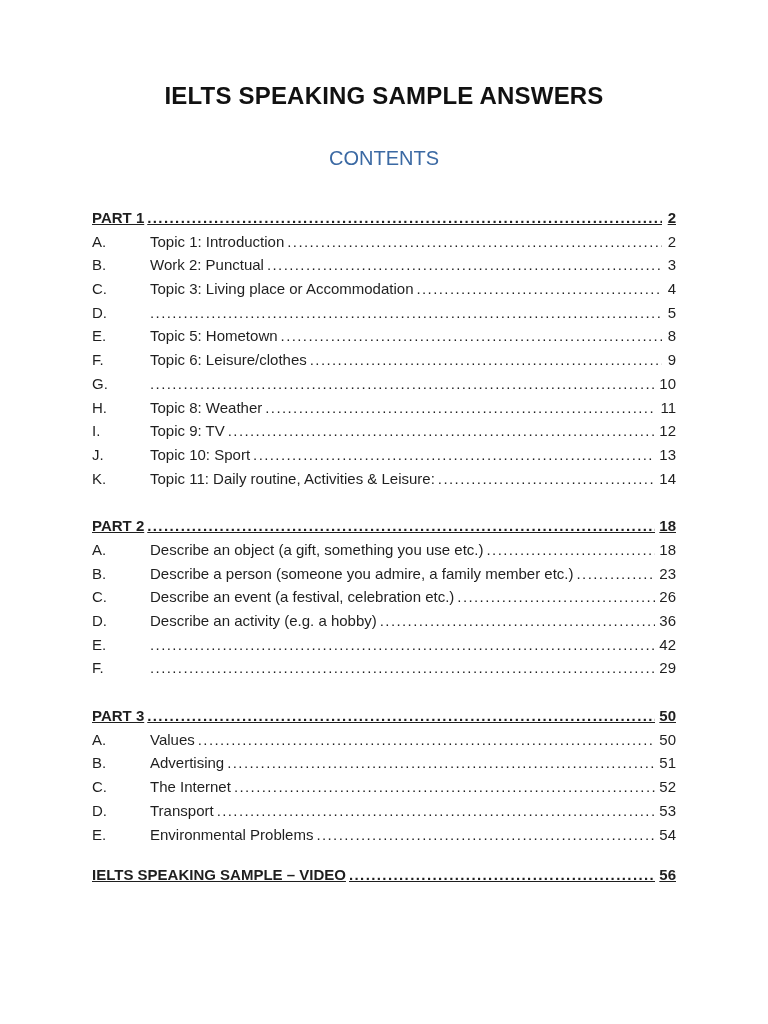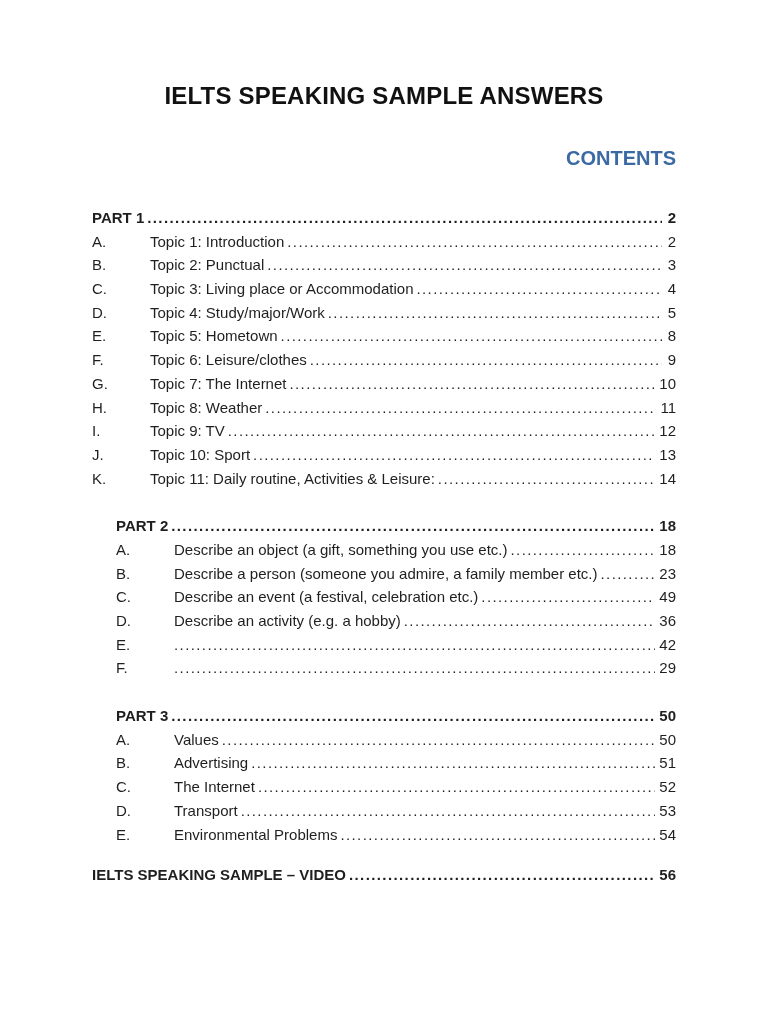--- a/index.html
+++ b/index.html
@@ -20,39 +20,39 @@
   h1.doc-title {
     font-size: 24px;
     font-weight: bold;
     text-align: center;
     letter-spacing: 0.2px;
     line-height: 1;
     color: #111111;
   }
   h2.contents-heading {
     font-size: 20px;
-    font-weight: bold;
-    text-align: right;
+    font-weight: normal;
+    text-align: center;
     margin-top: 40px;
     line-height: 1;
   }
   .toc {
     margin-top: 38px;
     font-size: 15px;
   }
-  .toc-section + .toc-section { margin-top: 24px; margin-left: 24px; }
+  .toc-section + .toc-section { margin-top: 24px; }
   .toc-footer { margin-top: 17px; }
   .toc-row {
     display: flex;
     align-items: baseline;
     height: 23.7px;
     line-height: 23.7px;
     white-space: nowrap;
   }
-  .toc-row.bold { font-weight: bold; }
+  .toc-row.bold { font-weight: bold; text-decoration: underline; }
   .toc-letter {
     flex: 0 0 58px;
   }
   .toc-title {
     flex: 0 0 auto;
     padding-right: 3px;
   }
   .toc-dots {
     flex: 1 1 auto;
     overflow: hidden;
@@ -86,51 +86,49 @@
           <span class="toc-page">2</span>
         </div>
         <div class="toc-row">
           <span class="toc-letter">A.</span>
           <span class="toc-title">Topic 1: Introduction</span>
           <span class="toc-dots"></span>
           <span class="toc-page">2</span>
         </div>
         <div class="toc-row">
           <span class="toc-letter">B.</span>
-          <span class="toc-title">Topic 2: Punctual</span>
+          <span class="toc-title">Work 2: Punctual</span>
           <span class="toc-dots"></span>
           <span class="toc-page">3</span>
         </div>
         <div class="toc-row">
           <span class="toc-letter">C.</span>
           <span class="toc-title">Topic 3: Living place or Accommodation</span>
           <span class="toc-dots"></span>
           <span class="toc-page">4</span>
         </div>
         <div class="toc-row">
           <span class="toc-letter">D.</span>
-          <span class="toc-title">Topic 4: Study/major/Work</span>
           <span class="toc-dots"></span>
           <span class="toc-page">5</span>
         </div>
         <div class="toc-row">
           <span class="toc-letter">E.</span>
           <span class="toc-title">Topic 5: Hometown</span>
           <span class="toc-dots"></span>
           <span class="toc-page">8</span>
         </div>
         <div class="toc-row">
           <span class="toc-letter">F.</span>
           <span class="toc-title">Topic 6: Leisure/clothes</span>
           <span class="toc-dots"></span>
           <span class="toc-page">9</span>
         </div>
         <div class="toc-row">
           <span class="toc-letter">G.</span>
-          <span class="toc-title">Topic 7: The Internet</span>
           <span class="toc-dots"></span>
           <span class="toc-page">10</span>
         </div>
         <div class="toc-row">
           <span class="toc-letter">H.</span>
           <span class="toc-title">Topic 8: Weather</span>
           <span class="toc-dots"></span>
           <span class="toc-page">11</span>
         </div>
         <div class="toc-row">
@@ -167,21 +165,21 @@
         <div class="toc-row">
           <span class="toc-letter">B.</span>
           <span class="toc-title">Describe a person (someone you admire, a family member etc.)</span>
           <span class="toc-dots"></span>
           <span class="toc-page">23</span>
         </div>
         <div class="toc-row">
           <span class="toc-letter">C.</span>
           <span class="toc-title">Describe an event (a festival, celebration etc.)</span>
           <span class="toc-dots"></span>
-          <span class="toc-page">49</span>
+          <span class="toc-page">26</span>
         </div>
         <div class="toc-row">
           <span class="toc-letter">D.</span>
           <span class="toc-title">Describe an activity (e.g. a hobby)</span>
           <span class="toc-dots"></span>
           <span class="toc-page">36</span>
         </div>
         <div class="toc-row">
           <span class="toc-letter">E.</span>
           <span class="toc-dots"></span>

